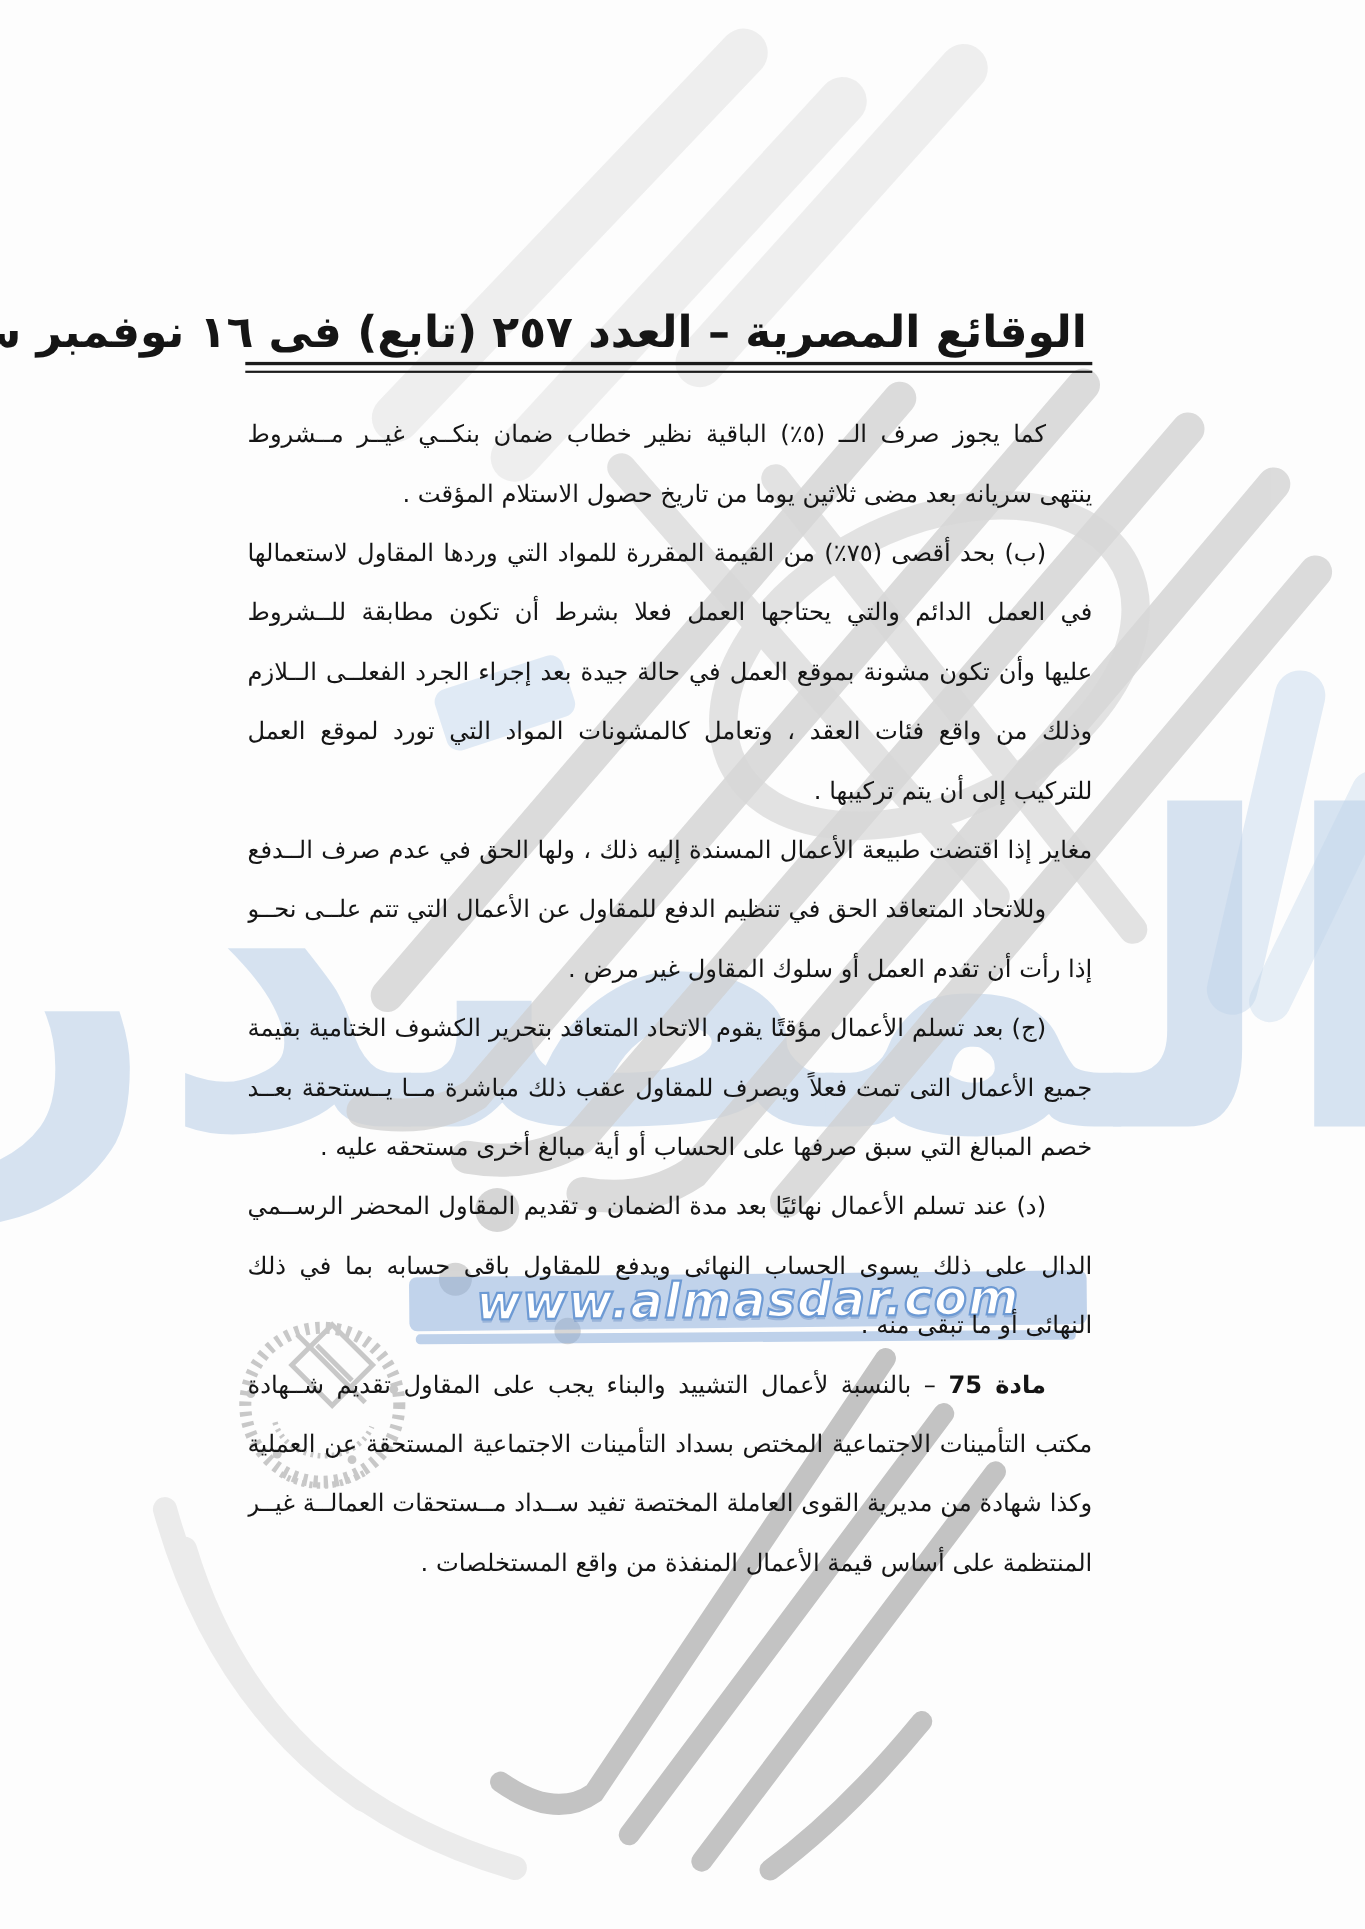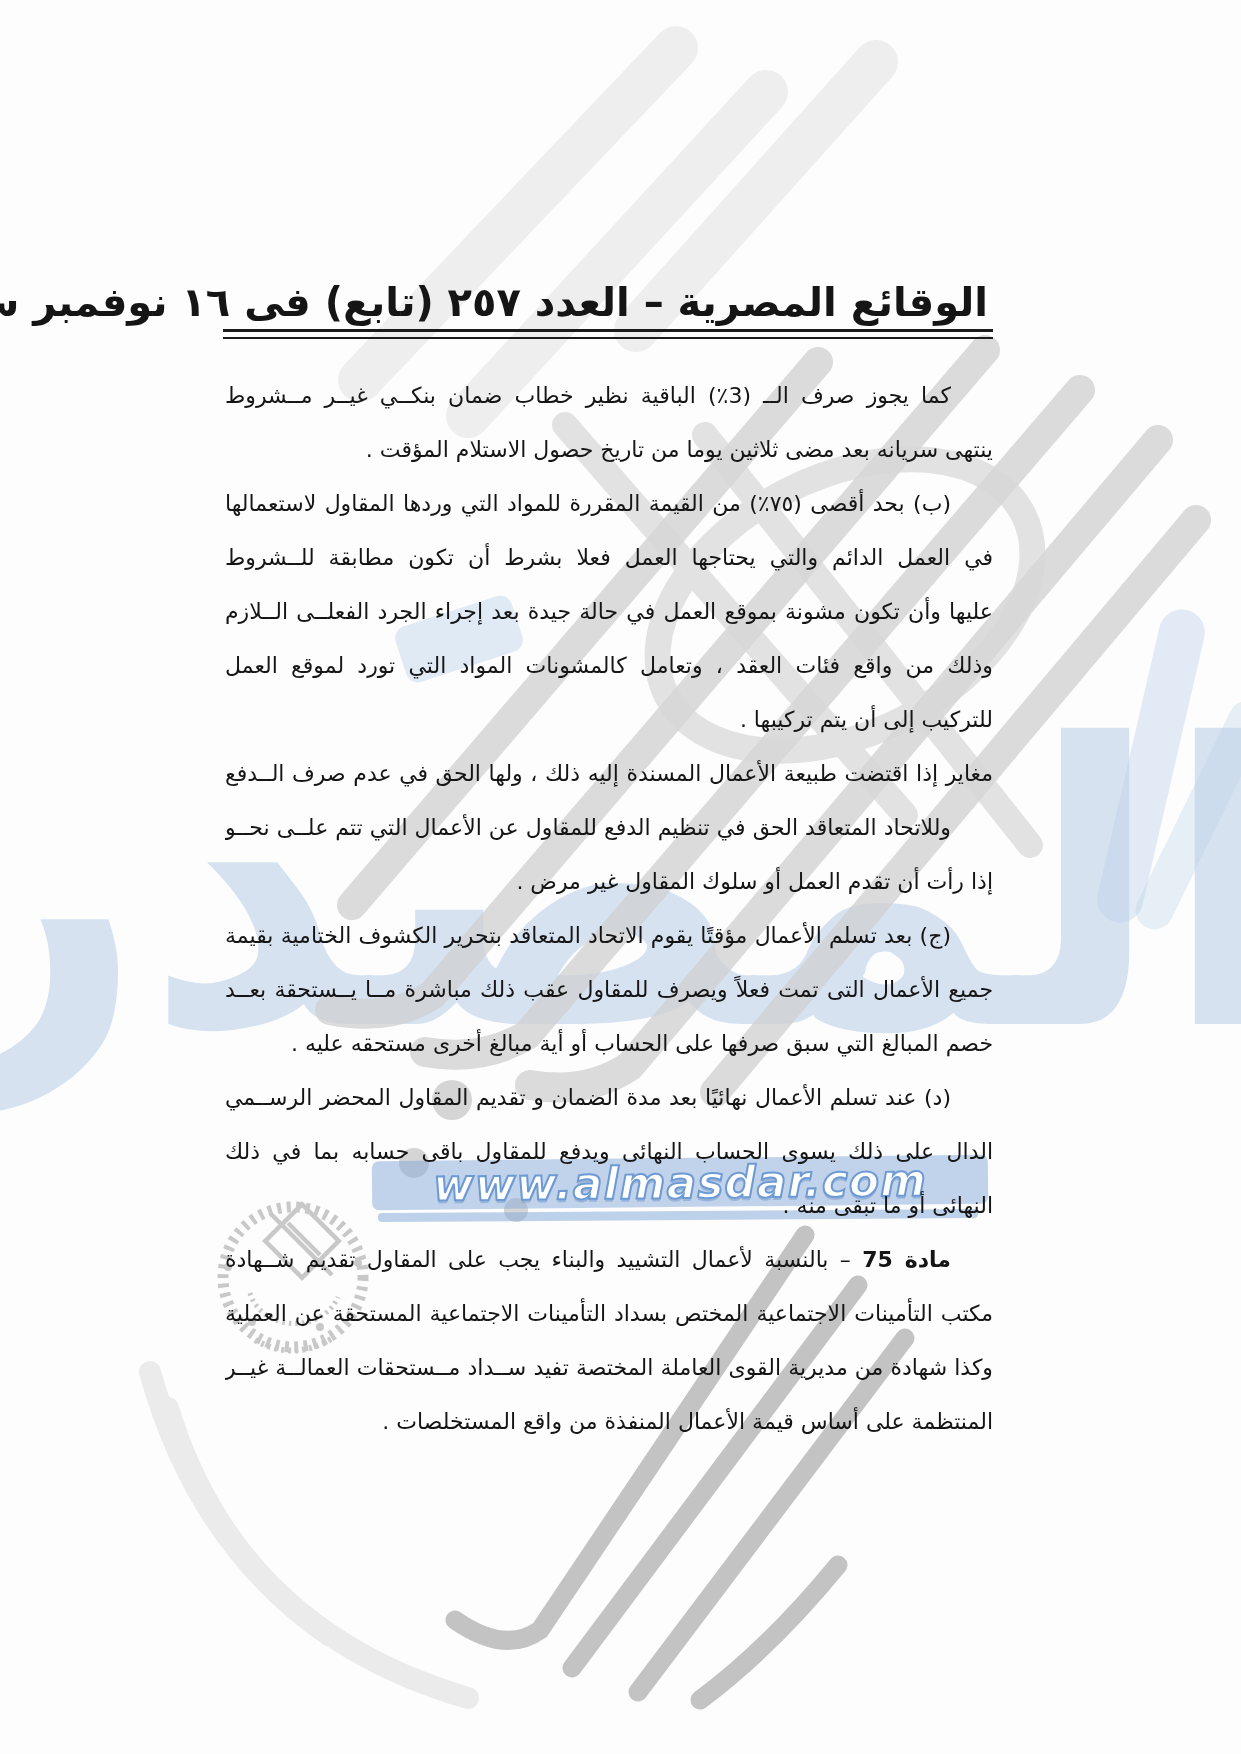--- a/index.html
+++ b/index.html
@@ -126,21 +126,21 @@
   </div>
   <div class="wm banner-strip"></div>
 
   <div class="content">
     <div class="hdr">
       <span class="title">الوقائع المصرية – العدد ٢٥٧ (تابع) فى ١٦ نوفمبر سنة ٢٠٢٥</span>
       <span class="pgnum">٤٧</span>
     </div>
     <div class="rule"></div>
     <div class="article">
-        <div class="bl indent">كما يجوز صرف الــ (3٪) الباقية نظير خطاب ضمان بنكــي غيــر مــشروط</div>
+        <div class="bl indent">كما يجوز صرف الــ (٥٪) الباقية نظير خطاب ضمان بنكــي غيــر مــشروط</div>
         <div class="bl last">ينتهى سريانه بعد مضى ثلاثين يوما من تاريخ حصول الاستلام المؤقت .</div>
         <div class="bl indent">(ب) بحد أقصى (٧٥٪) من القيمة المقررة للمواد التي وردها المقاول لاستعمالها</div>
         <div class="bl">في العمل الدائم والتي يحتاجها العمل فعلا بشرط أن تكون مطابقة للــشروط وموافقــا</div>
         <div class="bl">عليها وأن تكون مشونة بموقع العمل في حالة جيدة بعد إجراء الجرد الفعلــى الــلازم</div>
         <div class="bl">وذلك من واقع فئات العقد ، وتعامل كالمشونات المواد التي تورد لموقع العمل صــالحة</div>
         <div class="bl last">للتركيب إلى أن يتم تركيبها .</div>
         <div class="bl">مغاير إذا اقتضت طبيعة الأعمال المسندة إليه ذلك ، ولها الحق في عدم صرف الــدفع</div>
         <div class="bl indent">وللاتحاد المتعاقد الحق في تنظيم الدفع للمقاول عن الأعمال التي تتم علــى نحــو</div>
         <div class="bl last">إذا رأت أن تقدم العمل أو سلوك المقاول غير مرض .</div>
         <div class="bl indent">(ج) بعد تسلم الأعمال مؤقتًا يقوم الاتحاد المتعاقد بتحرير الكشوف الختامية بقيمة</div>

